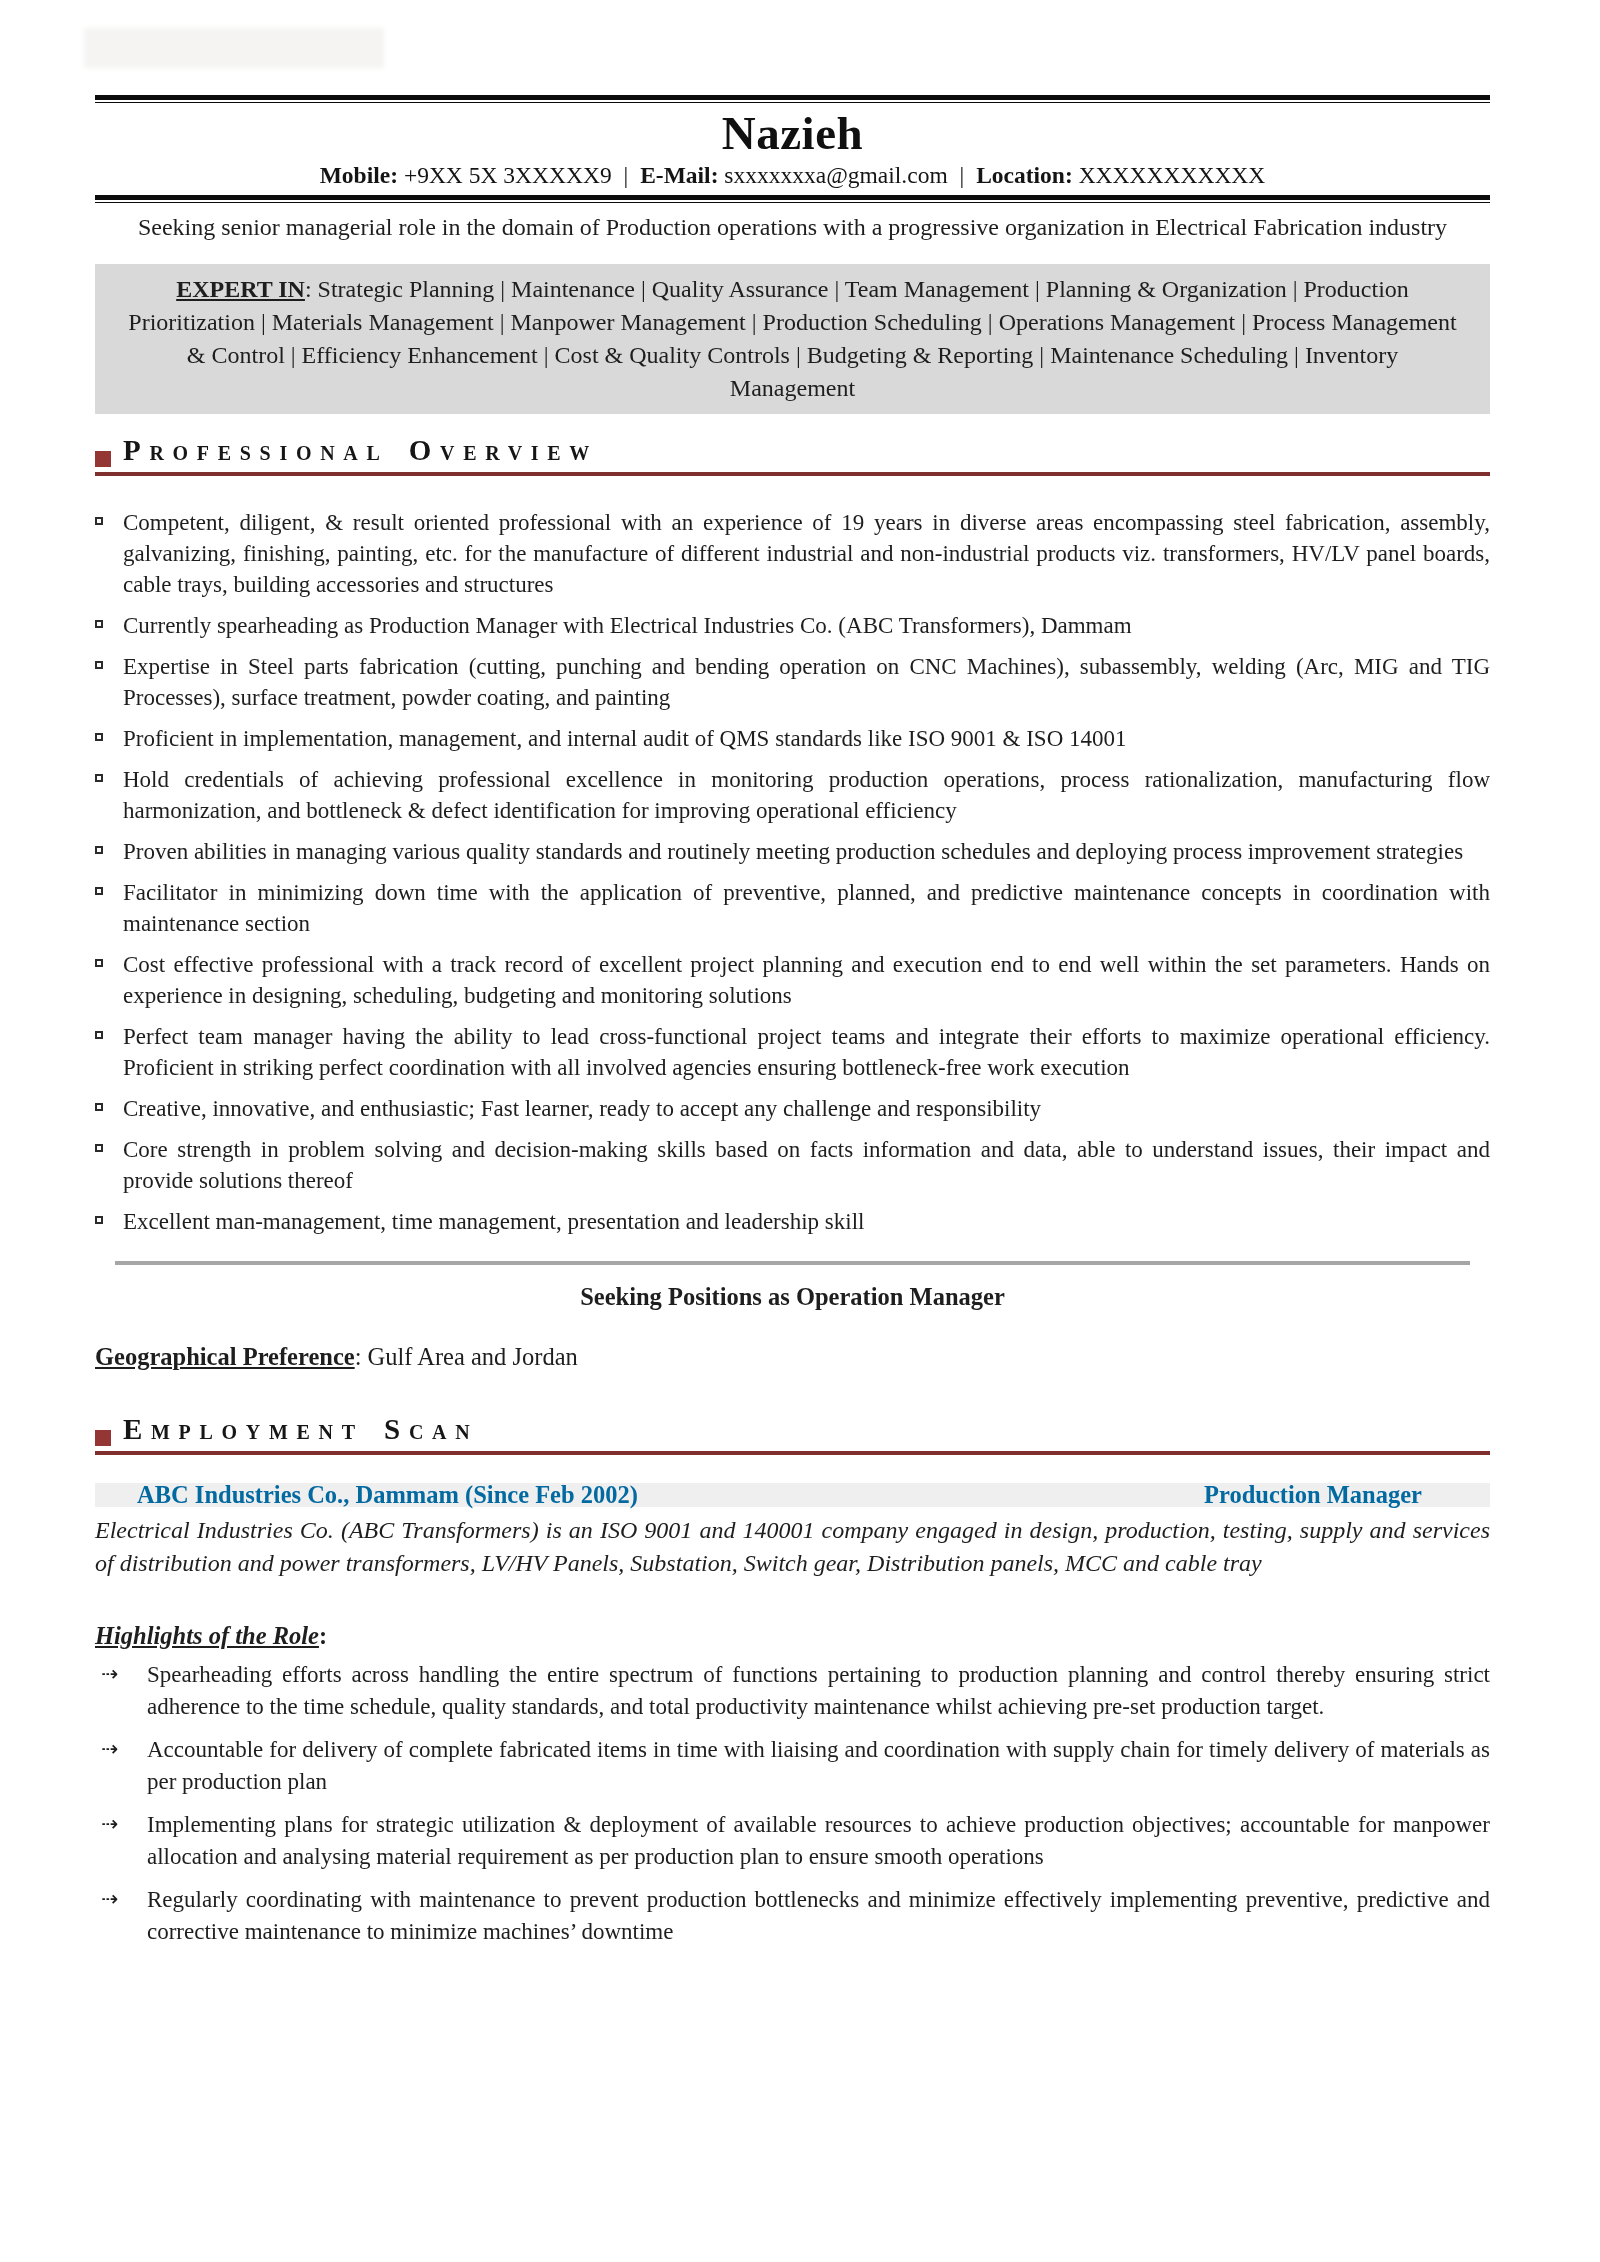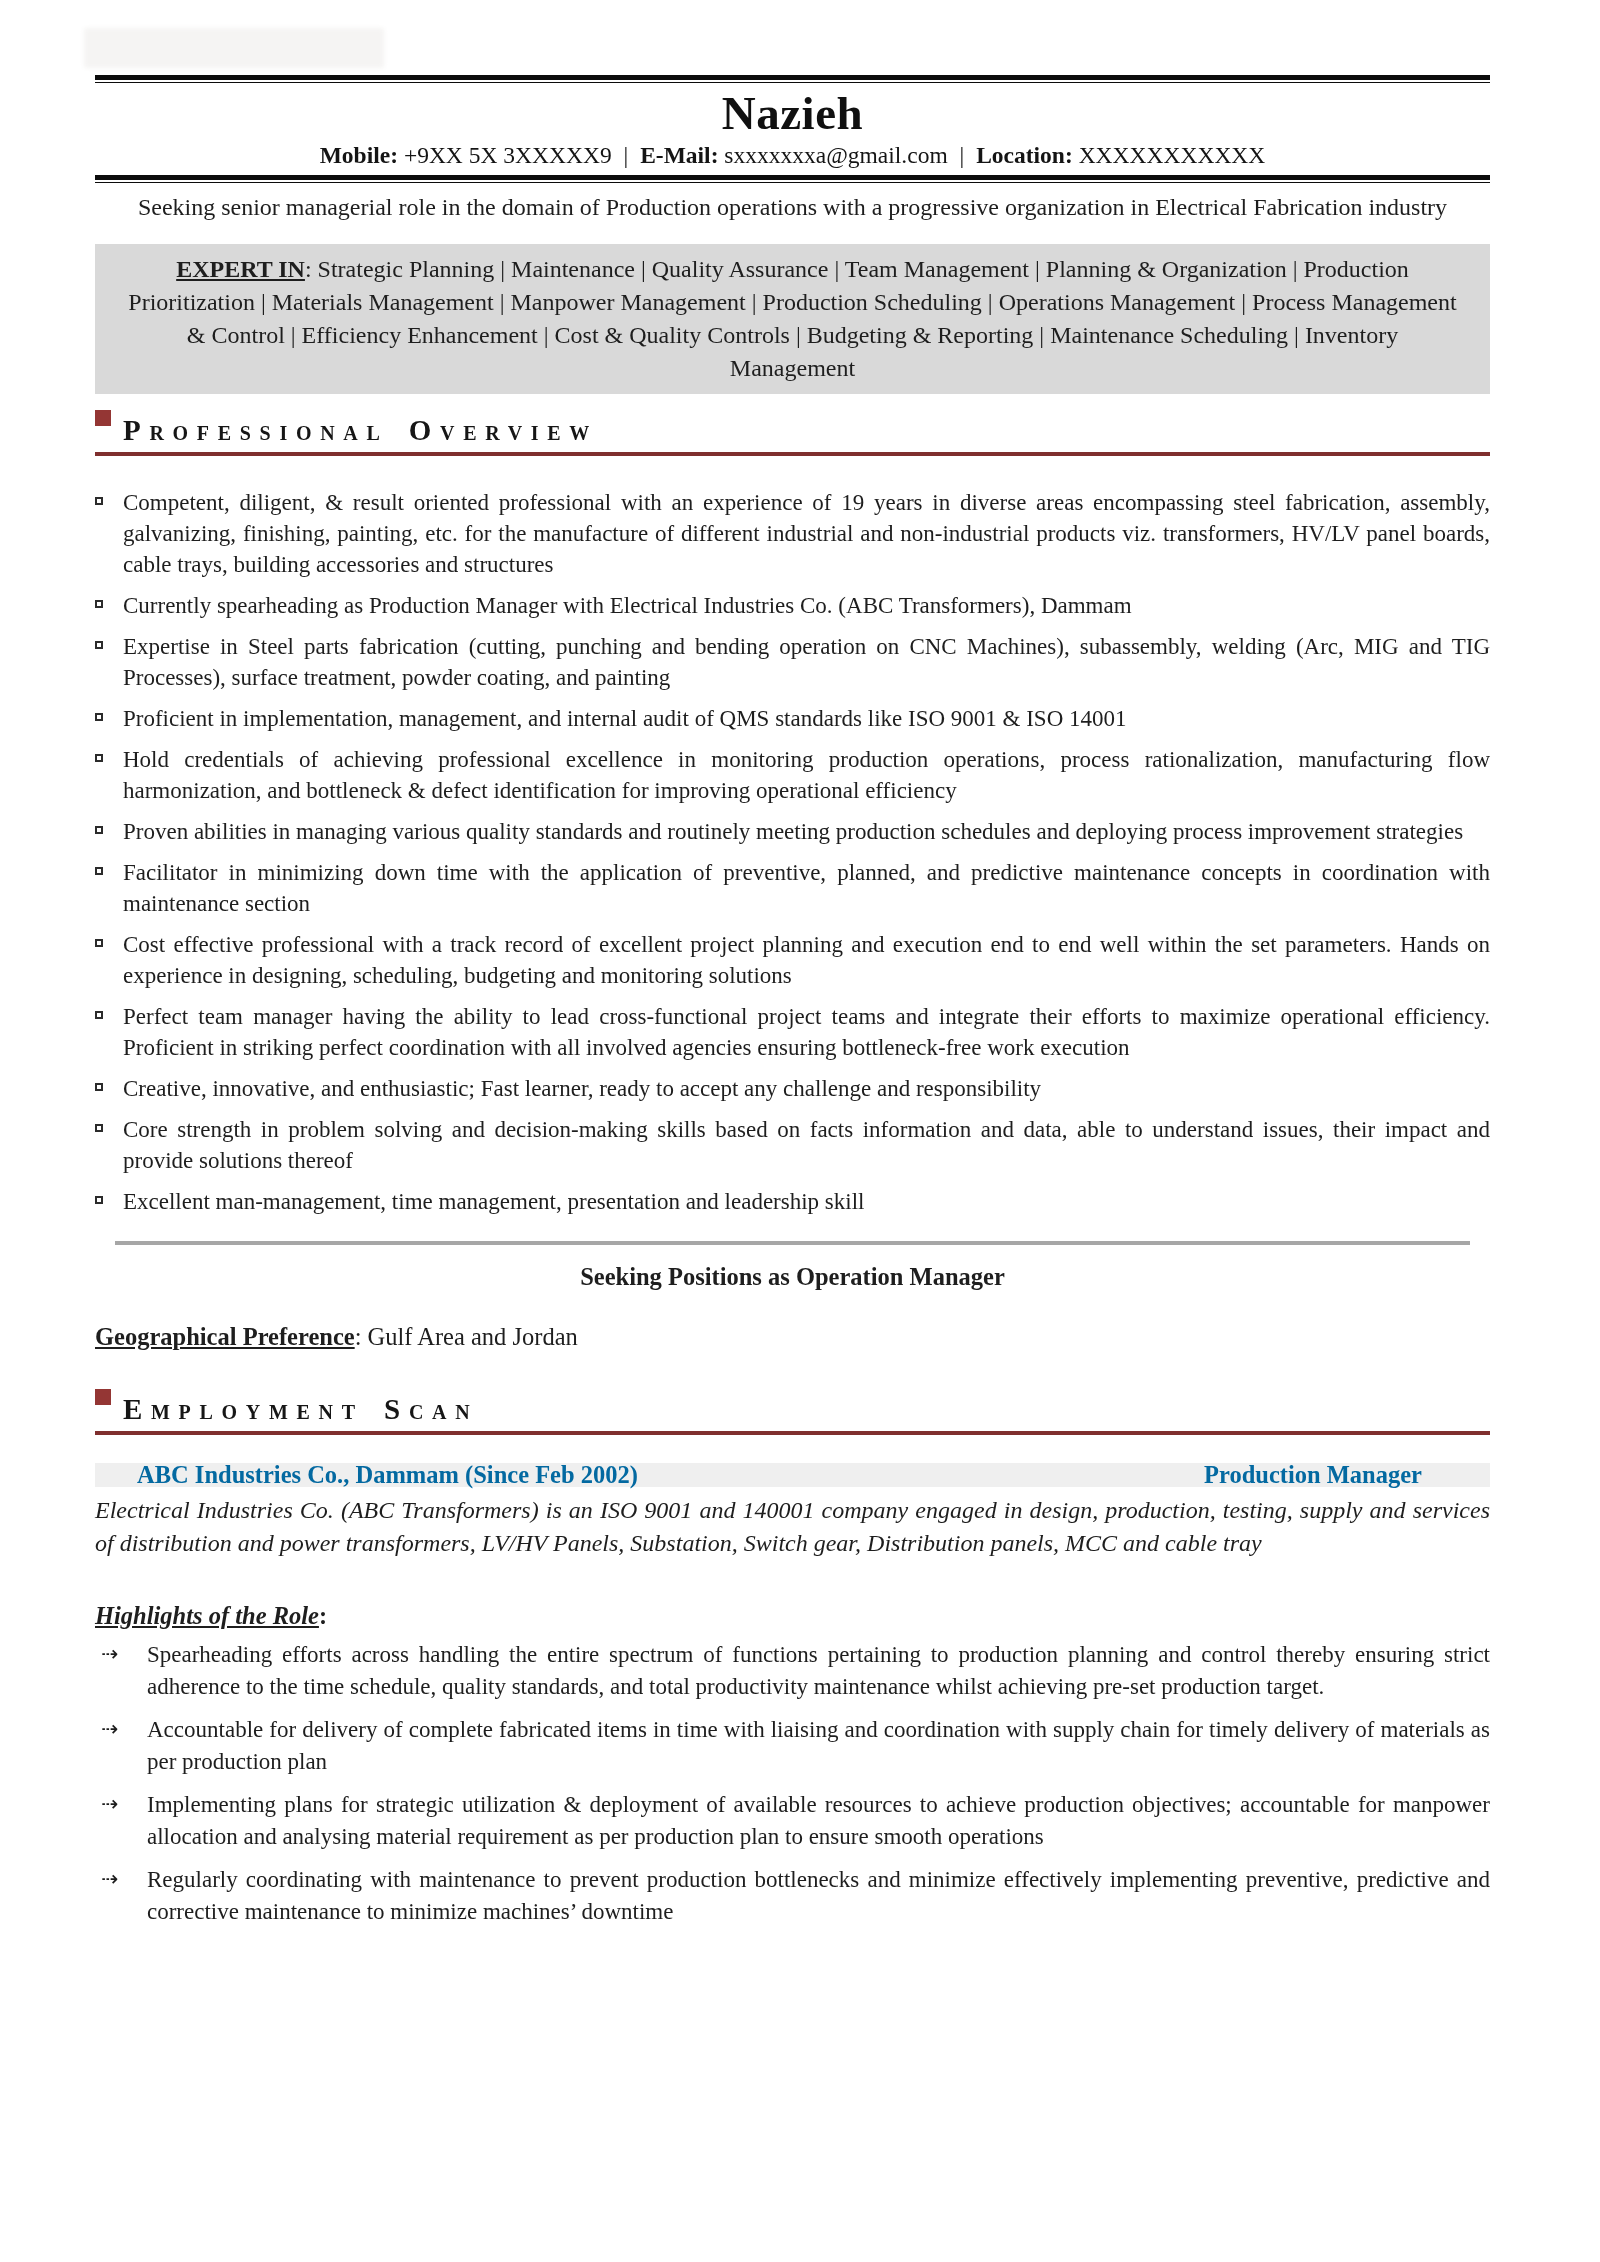--- a/index.html
+++ b/index.html
@@ -9,21 +9,21 @@
     width:1600px; height:2262px;
     background:#fff;
     overflow:hidden;
     font-family:"Liberation Serif","DejaVu Serif",serif;
     color:var(--text,#1e1e1e);
   }
   .scan-artifact{
     position:absolute; left:84px; top:28px; width:300px; height:40px;
     background:#f5f4f3; filter:blur(2px); border-radius:2px;
   }
-  .content { padding:75px 110px 0 95px; }
+  .content { padding:95px 110px 0 95px; }
 
   
   .rule-thick-thin { border-top:5px solid var(--header-line-black,#0c0c0c); position:relative; }
   .rule-thick-thin::after{
     content:""; display:block; height:0;
     border-top:1.5px solid var(--header-line-black,#0c0c0c); margin-top:2px;
   }
   .name{
     text-align:center; font-size:47px; font-weight:bold; line-height:1.15;
     margin-top:3px; letter-spacing:0.5px; color:#101010;
@@ -46,21 +46,21 @@
   }
 
   
   .expert-block{
     margin-top:20px; background:var(--expert-block-bg,#d9d9d9);
     padding:9px 30px; text-align:center; font-size:24px; line-height:33px;
   }
   .expert-label{ font-weight:bold; text-decoration:underline; }
 
   
-  .sec-head{ display:flex; align-items:flex-start; gap:12px; margin-top:20px; }
+  .sec-head{ display:flex; align-items:flex-end; gap:12px; margin-top:20px; }
   .sec-square{
     width:16px; height:16px; background:var(--accent-maroon,#943634);
     flex:0 0 auto; margin-top:-4px;
   }
   .sec-title{
     font-variant:small-caps; font-size:29px; font-weight:bold;
     letter-spacing:0.30em; word-spacing:0.15em; color:#161616;
   }
   .sec-rule{
     margin-top:5px; border-top:4px solid var(--rule-maroon,#7f2f2e);

